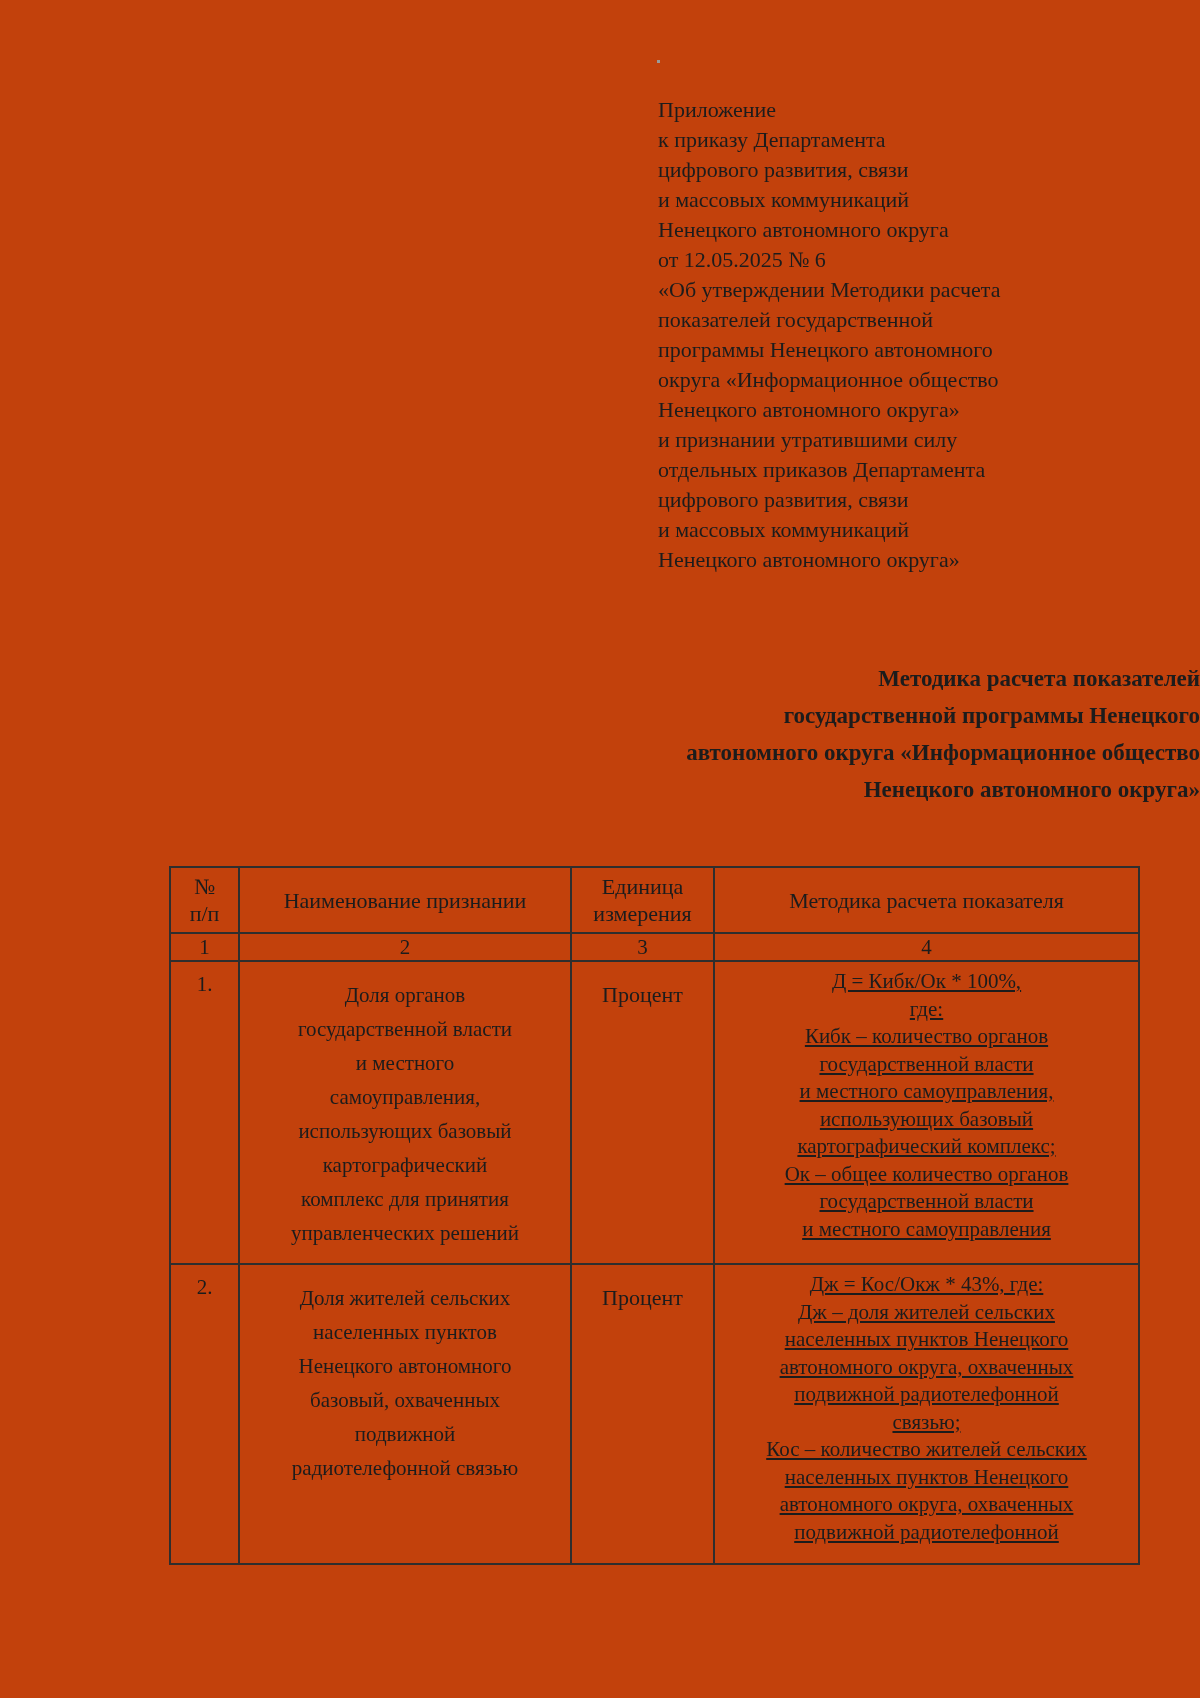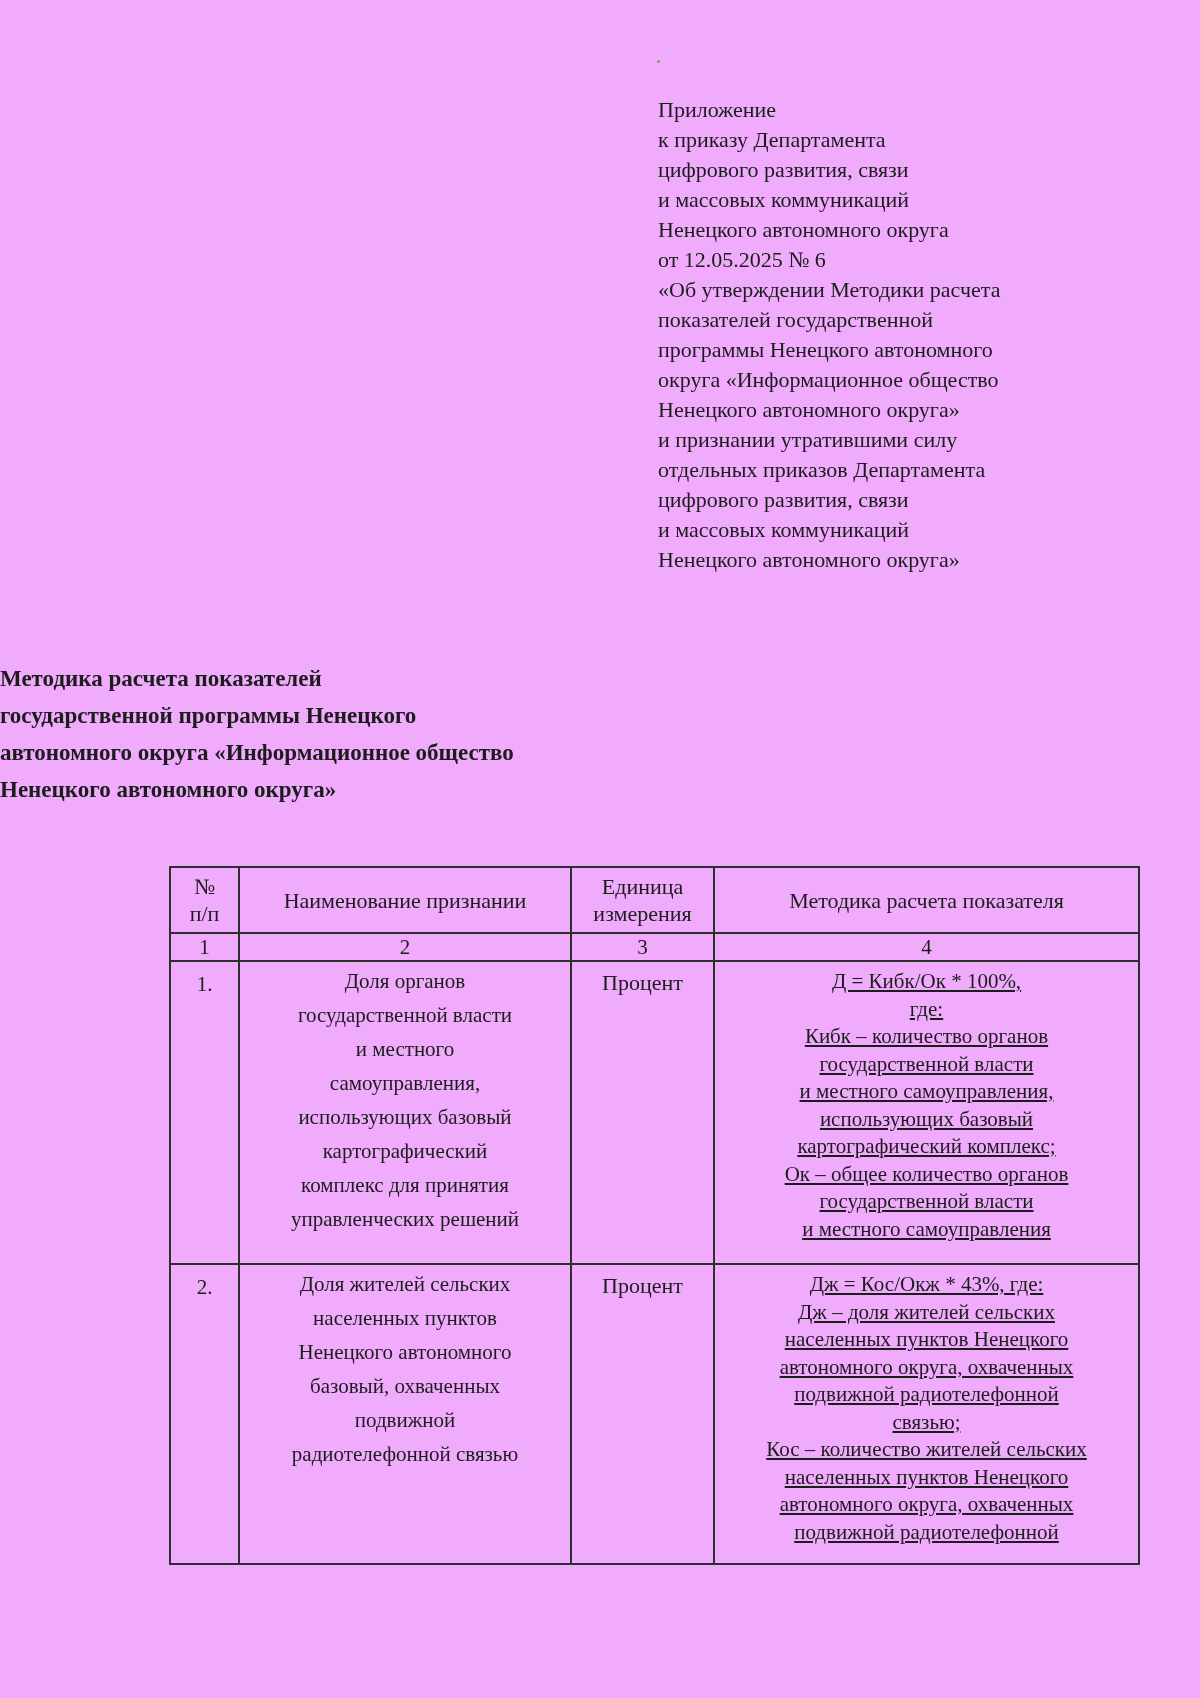--- a/index.html
+++ b/index.html
@@ -1,21 +1,21 @@
 <!DOCTYPE html>
 <html lang="ru"><head>
 <meta charset="utf-8">
 <style>
   html, body { margin:0; padding:0; background:#e9e9e9; }
   .page {
     position: relative;
     width: 1200px;
     height: 1698px;
     margin: 0 auto;
-    background: #f0abfc;
+    background: #c2410c;
     font-family: "Liberation Serif", "DejaVu Serif", serif;
     color: #1c1c1c;
     overflow: hidden;
   }
   .lines { white-space: pre-line; }
 
   .scan-dot {
     position: absolute;
     left: 657px; top: 60px;
     width: 3px; height: 3px;
@@ -27,21 +27,21 @@
     left: 658px; top: 95px;
     font-size: 22px;
     line-height: 30px;
     text-align: left;
   }
 
   .doc-title {
     position: absolute;
     left: 0; right: 0; top: 660px;
     margin: 0;
-    text-align: left;
+    text-align: right;
     font-size: 23px;
     font-weight: bold;
     line-height: 37px;
   }
 
   table.methodology-table {
     position: absolute;
     left: 169px; top: 866px;
     width: 969px;
     border-collapse: collapse;
@@ -71,22 +71,22 @@
   .methodology-table tr.numbering-row { height: 28px; }
   .methodology-table tr.numbering-row td {
     padding: 0;
     line-height: 26px;
     vertical-align: middle;
   }
   .methodology-table tbody td { vertical-align: top; }
   tr.row-1 { height: 303px; }
   tr.row-2 { height: 300px; }
   td.cell-num  { padding-top: 8px; line-height: 28px; }
-  td.cell-name { padding-top: 2px; line-height: 34px; }
-  td.cell-unit { padding-top: 8px; font-size: 22px; }
+  td.cell-name { padding-top: 16px; line-height: 34px; }
+  td.cell-unit { padding-top: 20px; font-size: 22px; }
   td.cell-calc { padding-top: 6px; line-height: 27.5px; text-decoration: underline; }
 </style>
 </head>
 <body>
 
 <div class="page">
 
   <div class="scan-dot"></div>
 
   <div class="annex lines">Приложение

